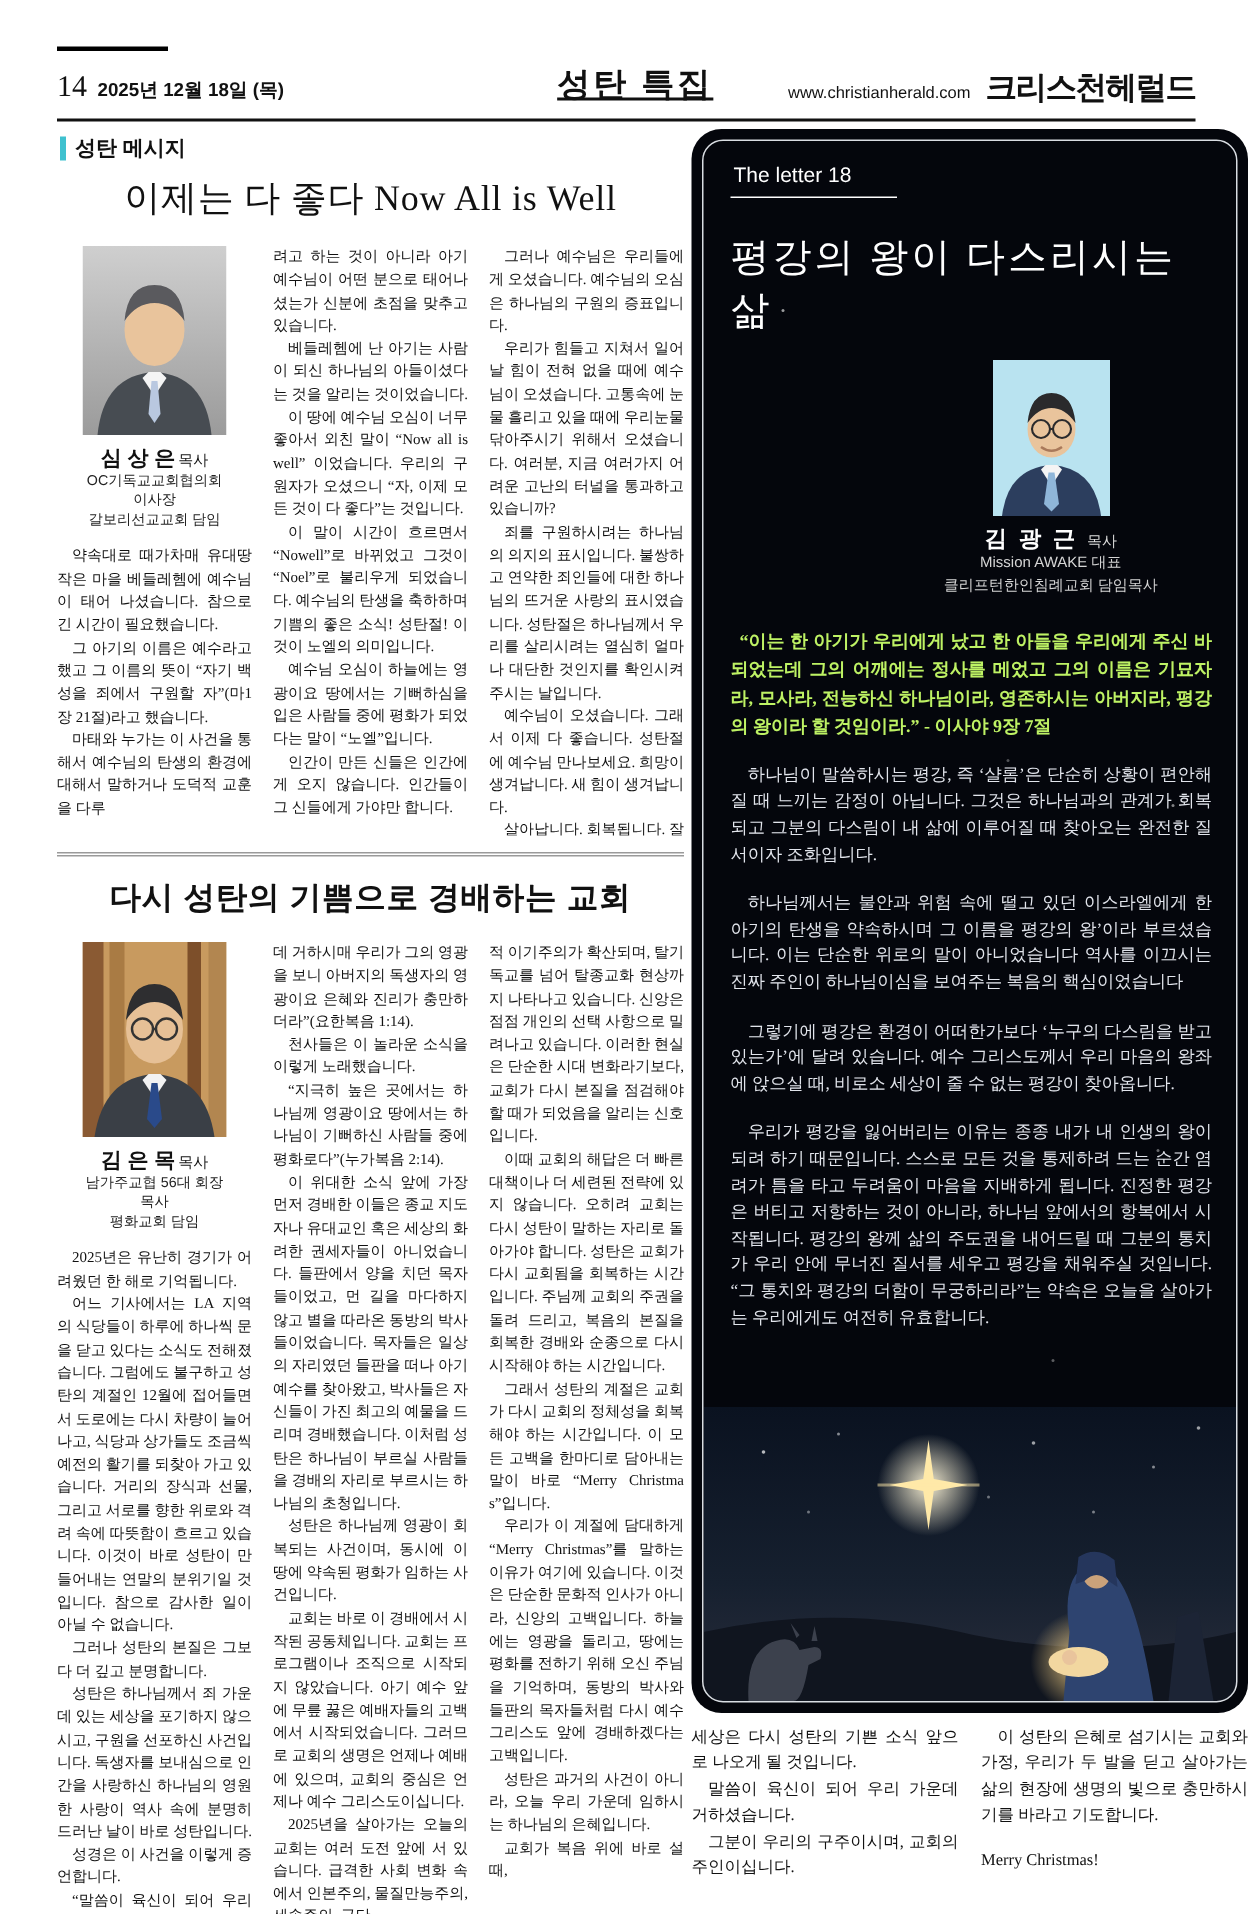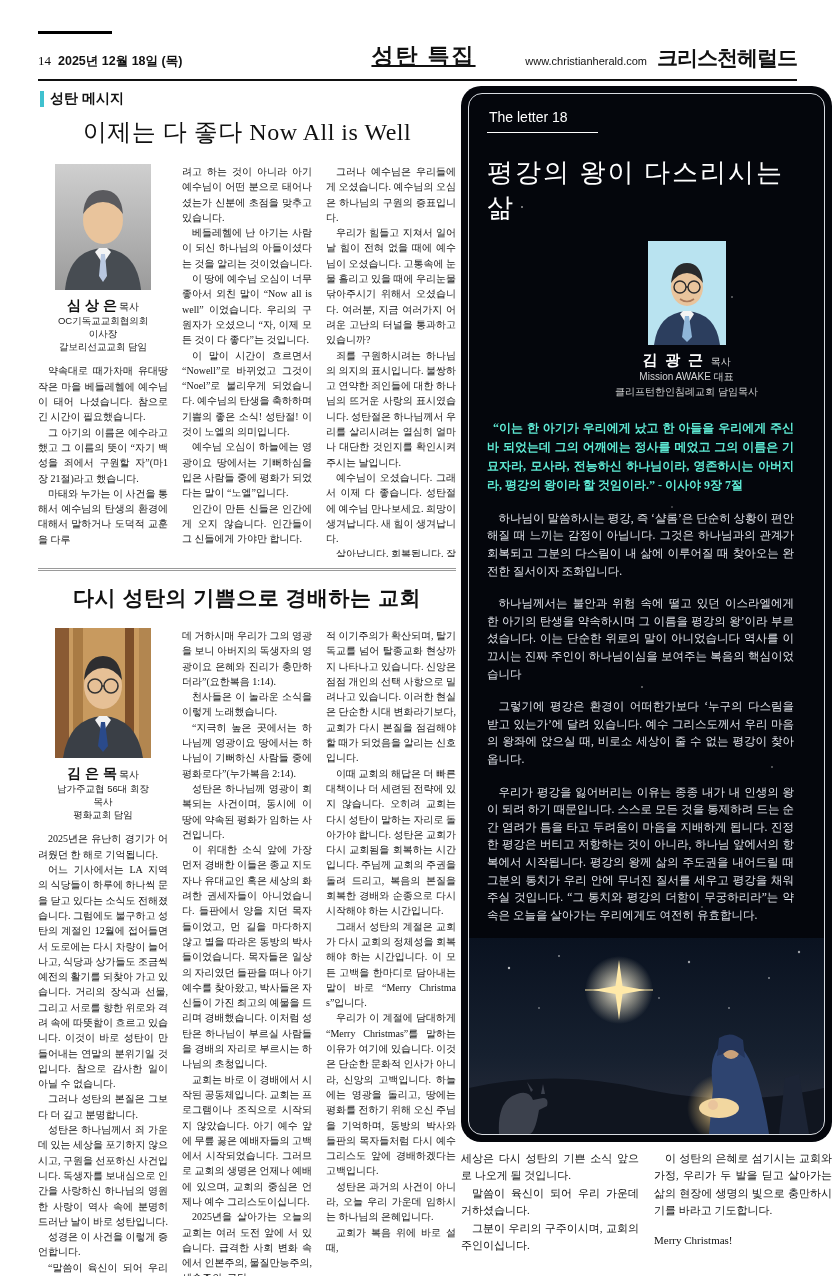--- a/index.html
+++ b/index.html
@@ -2,21 +2,21 @@
 <html><head>
 <meta charset="utf-8">
 <style>
   html,body{margin:0;padding:0;background:#ffffff;}
   .page{position:relative;width:835px;height:1286px;background:#fff;overflow:hidden;
         font-family:"Liberation Serif",serif;color:#111;}
   
   .topmark{position:absolute;left:38px;top:31px;width:74px;height:3px;background:#000;}
   .header{position:absolute;left:38px;right:38px;top:42px;height:32px;}
   .h-left{position:absolute;left:0;bottom:4px;display:flex;align-items:baseline;gap:7px;}
-  .pagenum{font-size:13px;font-family:"Liberation Serif",serif;}
+  .pagenum{font-size:20px;font-family:"Liberation Serif",serif;}
   .h-date{font-size:12.5px;font-weight:bold;font-family:"Liberation Sans",sans-serif;}
   .h-center{position:absolute;left:12px;right:0;bottom:3px;text-align:center;font-size:22px;
             font-weight:bold;font-family:"Liberation Sans",sans-serif;letter-spacing:2px;text-decoration:underline;}
   .h-right{position:absolute;right:0;bottom:2px;display:flex;align-items:baseline;gap:10px;}
   .h-url{font-size:11px;font-family:"Liberation Sans",sans-serif;}
   .masthead{font-size:21px;font-weight:bold;font-family:"Liberation Sans",sans-serif;letter-spacing:-1px;}
   .rule{position:absolute;left:38px;right:38px;top:79px;height:2px;background:#111;}
   .kicker{position:absolute;left:40px;top:90px;display:flex;align-items:center;gap:6px;}
   .kicker-bar{width:4px;height:16px;background:#3fc1cf;}
   .kicker-label{font-size:14px;font-weight:bold;font-family:"Liberation Sans",sans-serif;}
@@ -45,32 +45,32 @@
           border-radius:20px;color:#fff;overflow:hidden;}
   .letter-border{position:absolute;inset:7px;border:1.5px solid #d9dde2;border-radius:14px;
                  pointer-events:none;z-index:6;}
   .letter-stars{position:absolute;left:60px;top:120px;width:2px;height:2px;border-radius:50%;
     background:rgba(255,255,255,.6);z-index:1;
     box-shadow:40px 260px rgba(255,255,255,.5),210px 90px rgba(255,255,255,.4),
       260px 330px rgba(255,255,255,.5),120px 480px rgba(255,255,255,.45),
       250px 560px rgba(255,255,255,.4),60px 620px rgba(255,255,255,.5),
       180px 700px rgba(255,255,255,.35),280px 740px rgba(255,255,255,.45),
       30px 760px rgba(255,255,255,.4),150px 300px rgba(255,255,255,.3);}
-  .letter-content{position:relative;z-index:3;padding:22px 38px 0 26px;}
+  .letter-content{position:relative;z-index:3;padding:22px 24px 0 26px;}
   .letter-label{display:inline-block;font-size:14px;font-family:"Liberation Sans",sans-serif;
                 border-bottom:1.5px solid #fff;padding:0 30px 7px 2px;}
   .letter h2{margin:22px 0 0 0;font-size:26px;font-weight:normal;letter-spacing:2px;
              font-family:"Liberation Serif",serif;}
   .letter-authorblock{width:215px;margin:16px 0 0 auto;text-align:center;}
   .letter-authorblock svg{display:block;margin:0 auto;}
   .l-name{margin-top:6px;font-size:15px;font-weight:bold;letter-spacing:2px;}
   .l-suffix{font-size:10px;font-weight:normal;letter-spacing:0;color:#ddd;}
   .l-org{font-size:10px;line-height:1.45;color:#d5d5d5;font-family:"Liberation Sans",sans-serif;}
   .verse{margin:20px 0 0 0;font-size:12px;font-weight:bold;line-height:1.58;text-align:justify;
-         word-break:break-all;text-indent:0.5em;color:#5eead4;}
+         word-break:break-all;text-indent:0.5em;color:#bef264;}
   .lp{margin:15px 0 0 0;font-size:11.5px;line-height:1.53;text-align:justify;word-break:break-all;
       text-indent:1em;color:#e2e5ec;}
   .nativity{position:absolute;left:8px;right:8px;bottom:8px;height:196px;z-index:2;
             border-radius:0 0 13px 13px;overflow:hidden;}
   .nativity svg{display:block;width:100%;height:100%;}
   
   .bottom-cols{position:absolute;left:461px;top:1150px;width:371px;display:flex;gap:15px;}
   .bcol{width:178px;flex:0 0 178px;}
   .bcol p{margin:0;font-size:11px;line-height:1.58;text-align:justify;word-break:break-all;text-indent:1em;}
   .bcol p.noindent{text-indent:0;}
@@ -180,22 +180,22 @@
         <p>어느 기사에서는 LA 지역의 식당들이 하루에 하나씩 문을 닫고 있다는 소식도 전해졌습니다. 그럼에도 불구하고 성탄의 계절인 12월에 접어들면서 도로에는 다시 차량이 늘어나고, 식당과 상가들도 조금씩 예전의 활기를 되찾아 가고 있습니다. 거리의 장식과 선물, 그리고 서로를 향한 위로와 격려 속에 따뜻함이 흐르고 있습니다. 이것이 바로 성탄이 만들어내는 연말의 분위기일 것입니다. 참으로 감사한 일이 아닐 수 없습니다.</p>
         <p>그러나 성탄의 본질은 그보다 더 깊고 분명합니다.</p>
         <p>성탄은 하나님께서 죄 가운데 있는 세상을 포기하지 않으시고, 구원을 선포하신 사건입니다. 독생자를 보내심으로 인간을 사랑하신 하나님의 영원한 사랑이 역사 속에 분명히 드러난 날이 바로 성탄입니다.</p>
         <p>성경은 이 사건을 이렇게 증언합니다.</p>
         <p>“말씀이 육신이 되어 우리 가운</p>
       </div>
       <div class="col">
         <p class="noindent">데 거하시매 우리가 그의 영광을 보니 아버지의 독생자의 영광이요 은혜와 진리가 충만하더라”(요한복음 1:14).</p>
         <p>천사들은 이 놀라운 소식을 이렇게 노래했습니다.</p>
         <p>“지극히 높은 곳에서는 하나님께 영광이요 땅에서는 하나님이 기뻐하신 사람들 중에 평화로다”(누가복음 2:14).</p>
+        <p>이 위대한 소식 앞에 가장 먼저 경배한 이들은 종교 지도자나 유대교인 혹은 세상의 화려한 권세자들이 아니었습니다. 들판에서 양을 치던 목자들이었고, 먼 길을 마다하지 않고 별을 따라온 동방의 박사들이었습니다. 목자들은 일상의 자리였던 들판을 떠나 아기 예수를 찾아왔고, 박사들은 자신들이 가진 최고의 예물을 드리며 경배했습니다. 이처럼 성탄은 하나님이 부르실 사람들을 경배의 자리로 부르시는 하나님의 초청입니다.</p>
         <p>성탄은 하나님께 영광이 회복되는 사건이며, 동시에 이 땅에 약속된 평화가 임하는 사건입니다.</p>
-        <p>이 위대한 소식 앞에 가장 먼저 경배한 이들은 종교 지도자나 유대교인 혹은 세상의 화려한 권세자들이 아니었습니다. 들판에서 양을 치던 목자들이었고, 먼 길을 마다하지 않고 별을 따라온 동방의 박사들이었습니다. 목자들은 일상의 자리였던 들판을 떠나 아기 예수를 찾아왔고, 박사들은 자신들이 가진 최고의 예물을 드리며 경배했습니다. 이처럼 성탄은 하나님이 부르실 사람들을 경배의 자리로 부르시는 하나님의 초청입니다.</p>
         <p>교회는 바로 이 경배에서 시작된 공동체입니다. 교회는 프로그램이나 조직으로 시작되지 않았습니다. 아기 예수 앞에 무릎 꿇은 예배자들의 고백에서 시작되었습니다. 그러므로 교회의 생명은 언제나 예배에 있으며, 교회의 중심은 언제나 예수 그리스도이십니다.</p>
         <p>2025년을 살아가는 오늘의 교회는 여러 도전 앞에 서 있습니다. 급격한 사회 변화 속에서 인본주의, 물질만능주의, 세속주의, 극단</p>
       </div>
       <div class="col">
         <p class="noindent">적 이기주의가 확산되며, 탈기독교를 넘어 탈종교화 현상까지 나타나고 있습니다. 신앙은 점점 개인의 선택 사항으로 밀려나고 있습니다. 이러한 현실은 단순한 시대 변화라기보다, 교회가 다시 본질을 점검해야 할 때가 되었음을 알리는 신호입니다.</p>
         <p>이때 교회의 해답은 더 빠른 대책이나 더 세련된 전략에 있지 않습니다. 오히려 교회는 다시 성탄이 말하는 자리로 돌아가야 합니다. 성탄은 교회가 다시 교회됨을 회복하는 시간입니다. 주님께 교회의 주권을 돌려 드리고, 복음의 본질을 회복한 경배와 순종으로 다시 시작해야 하는 시간입니다.</p>
         <p>그래서 성탄의 계절은 교회가 다시 교회의 정체성을 회복해야 하는 시간입니다. 이 모든 고백을 한마디로 담아내는 말이 바로 “Merry Christmas”입니다.</p>
         <p>우리가 이 계절에 담대하게 “Merry Christmas”를 말하는 이유가 여기에 있습니다. 이것은 단순한 문화적 인사가 아니라, 신앙의 고백입니다. 하늘에는 영광을 돌리고, 땅에는 평화를 전하기 위해 오신 주님을 기억하며, 동방의 박사와 들판의 목자들처럼 다시 예수 그리스도 앞에 경배하겠다는 고백입니다.</p>
         <p>성탄은 과거의 사건이 아니라, 오늘 우리 가운데 임하시는 하나님의 은혜입니다.</p>
         <p>교회가 복음 위에 바로 설 때,</p>

